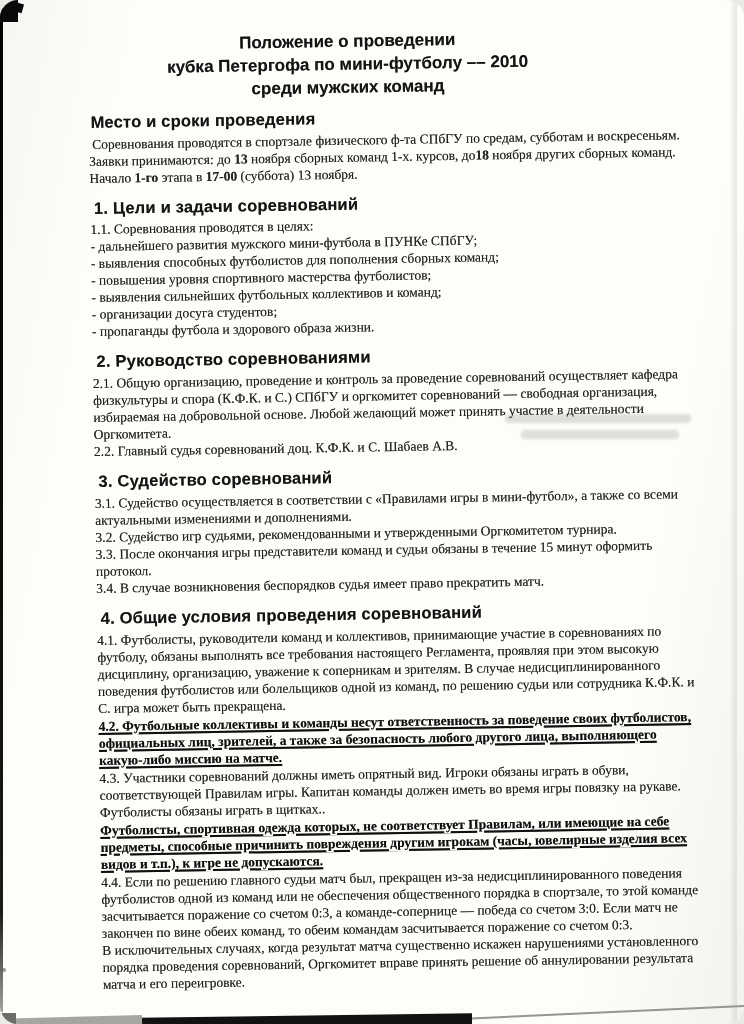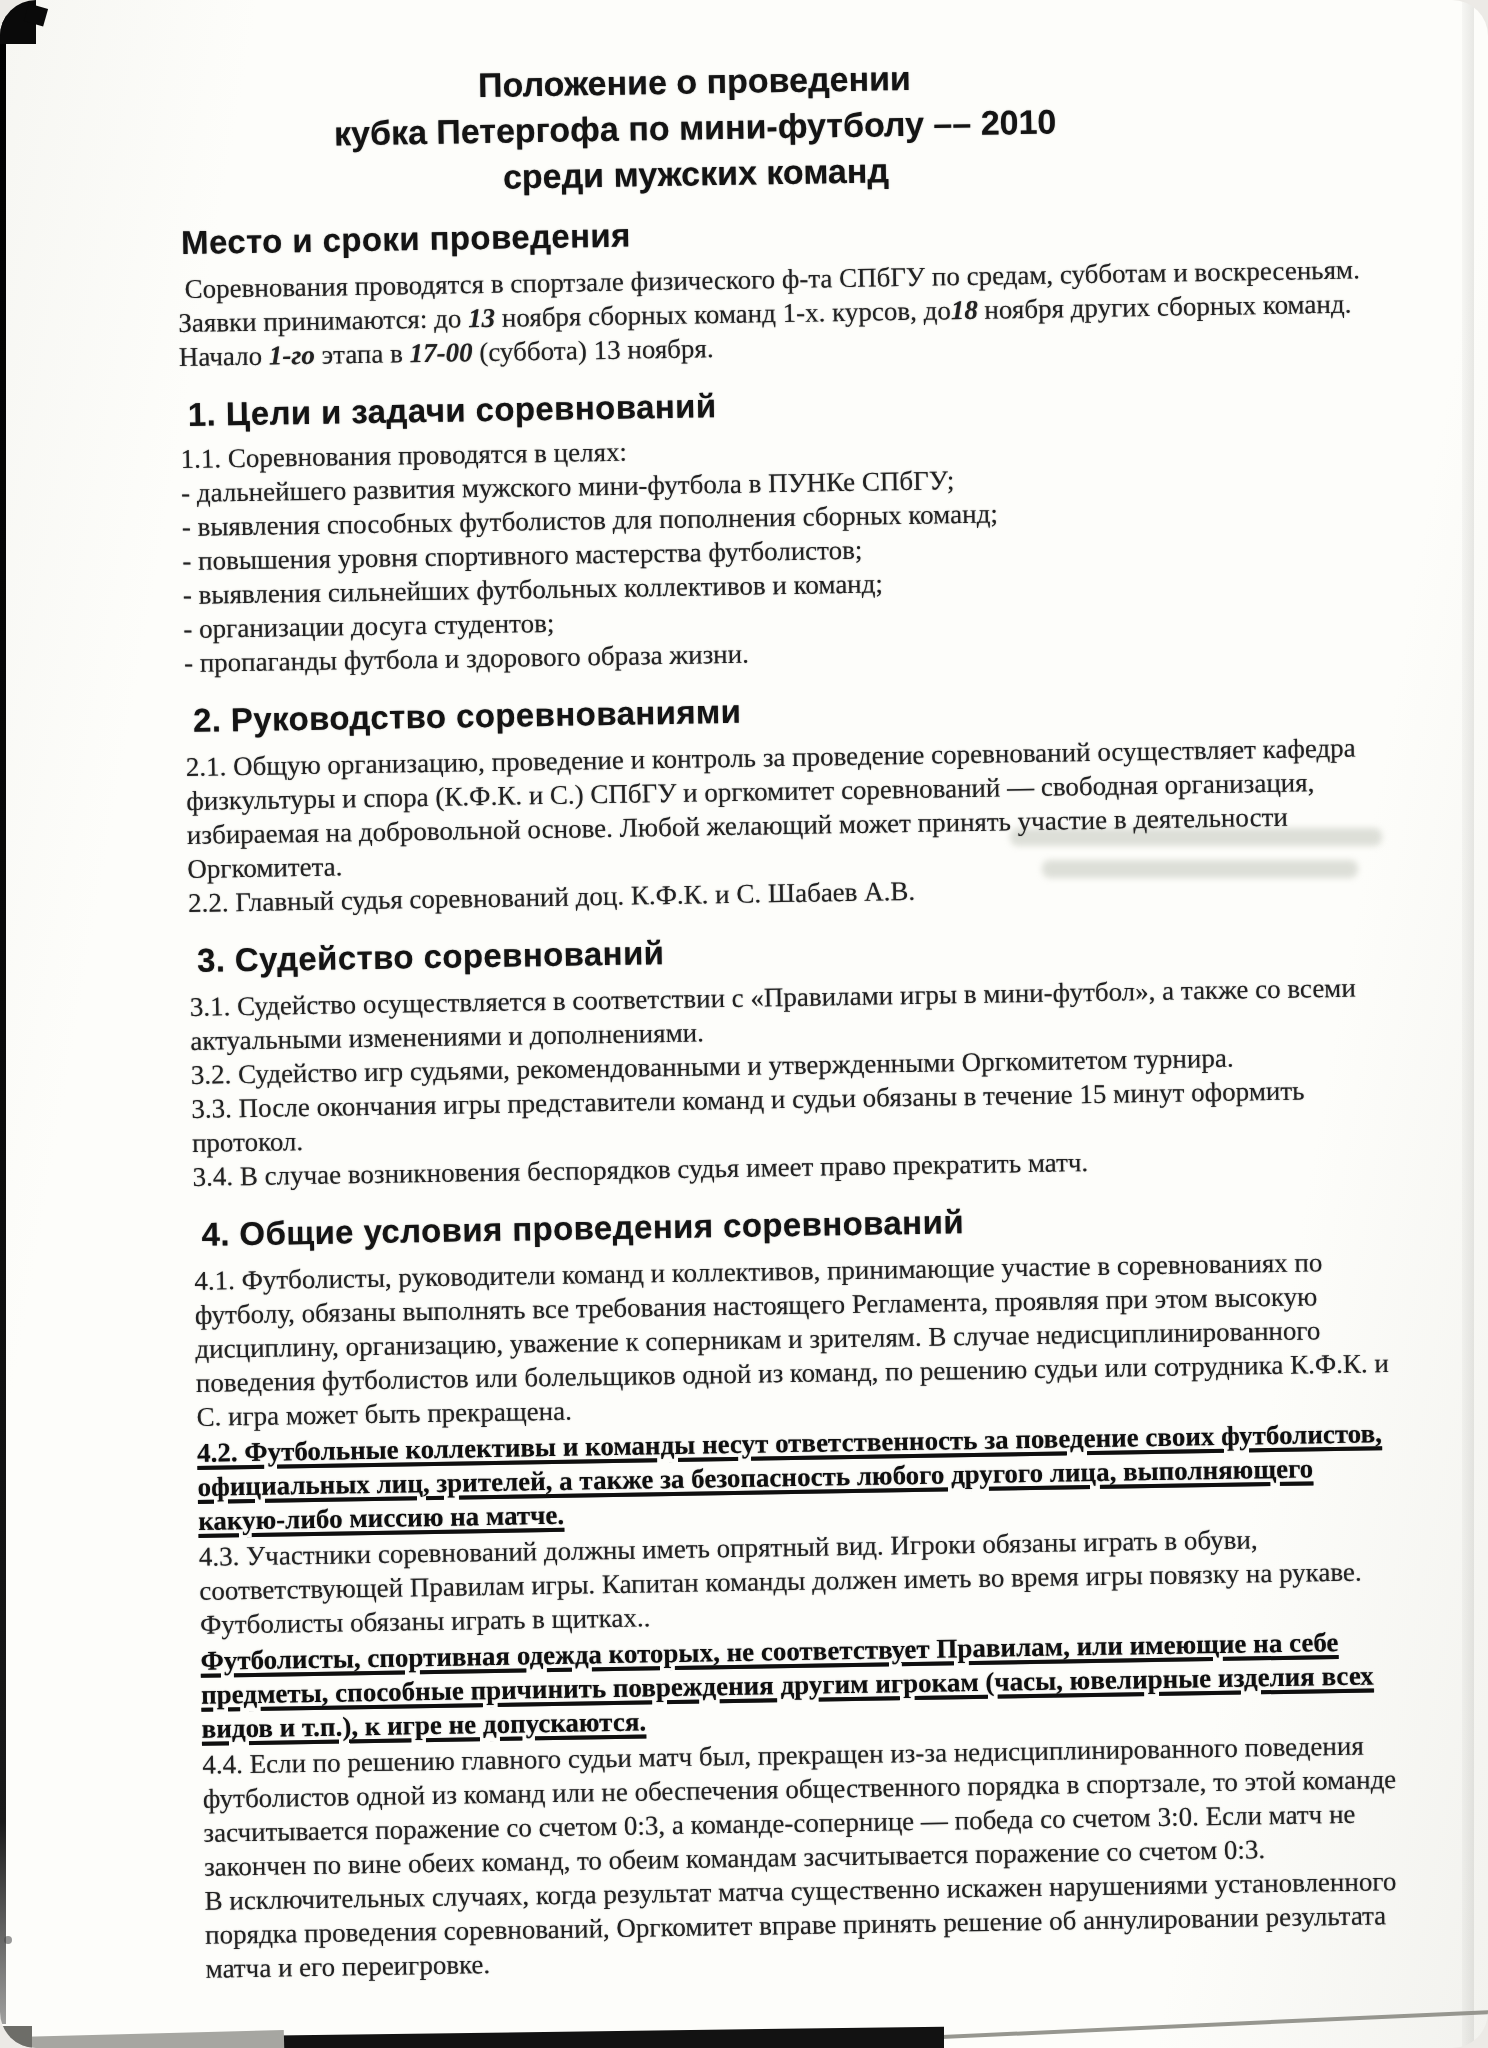--- a/index.html
+++ b/index.html
@@ -28,21 +28,21 @@
   
   .content{position:absolute;left:95px;top:30px;width:600px;transform:rotate(-0.95deg);
            color:#222;font-size:13.5px;line-height:1.26;
            text-shadow:0 0 0.6px rgba(55,55,55,0.65);}
   .title-block{width:520px;text-align:center;font-family:"Liberation Sans",sans-serif;
                font-weight:bold;font-size:17px;line-height:1.35;color:#141414;margin-bottom:8px;}
   h2{font-family:"Liberation Sans",sans-serif;font-weight:bold;font-size:16.5px;color:#141414;
      margin:11px 0 3px 4px;letter-spacing:0.2px;}
   section.first h2{margin-top:2px;margin-left:2px;}
   p.para{margin:0;}
-  p.para .b{font-weight:bold;font-style:italic;}
+  p.para .b{font-weight:bold;}
   p.emph{font-weight:bold;color:#0f0f0f;text-decoration:underline;
          text-decoration-thickness:1.5px;text-underline-offset:2px;margin:1px 0;}
 </style>
 </head>
 <body>
 
 <div class="page">
 
   <div class="smudge s1"></div>
   <div class="smudge s2"></div>

